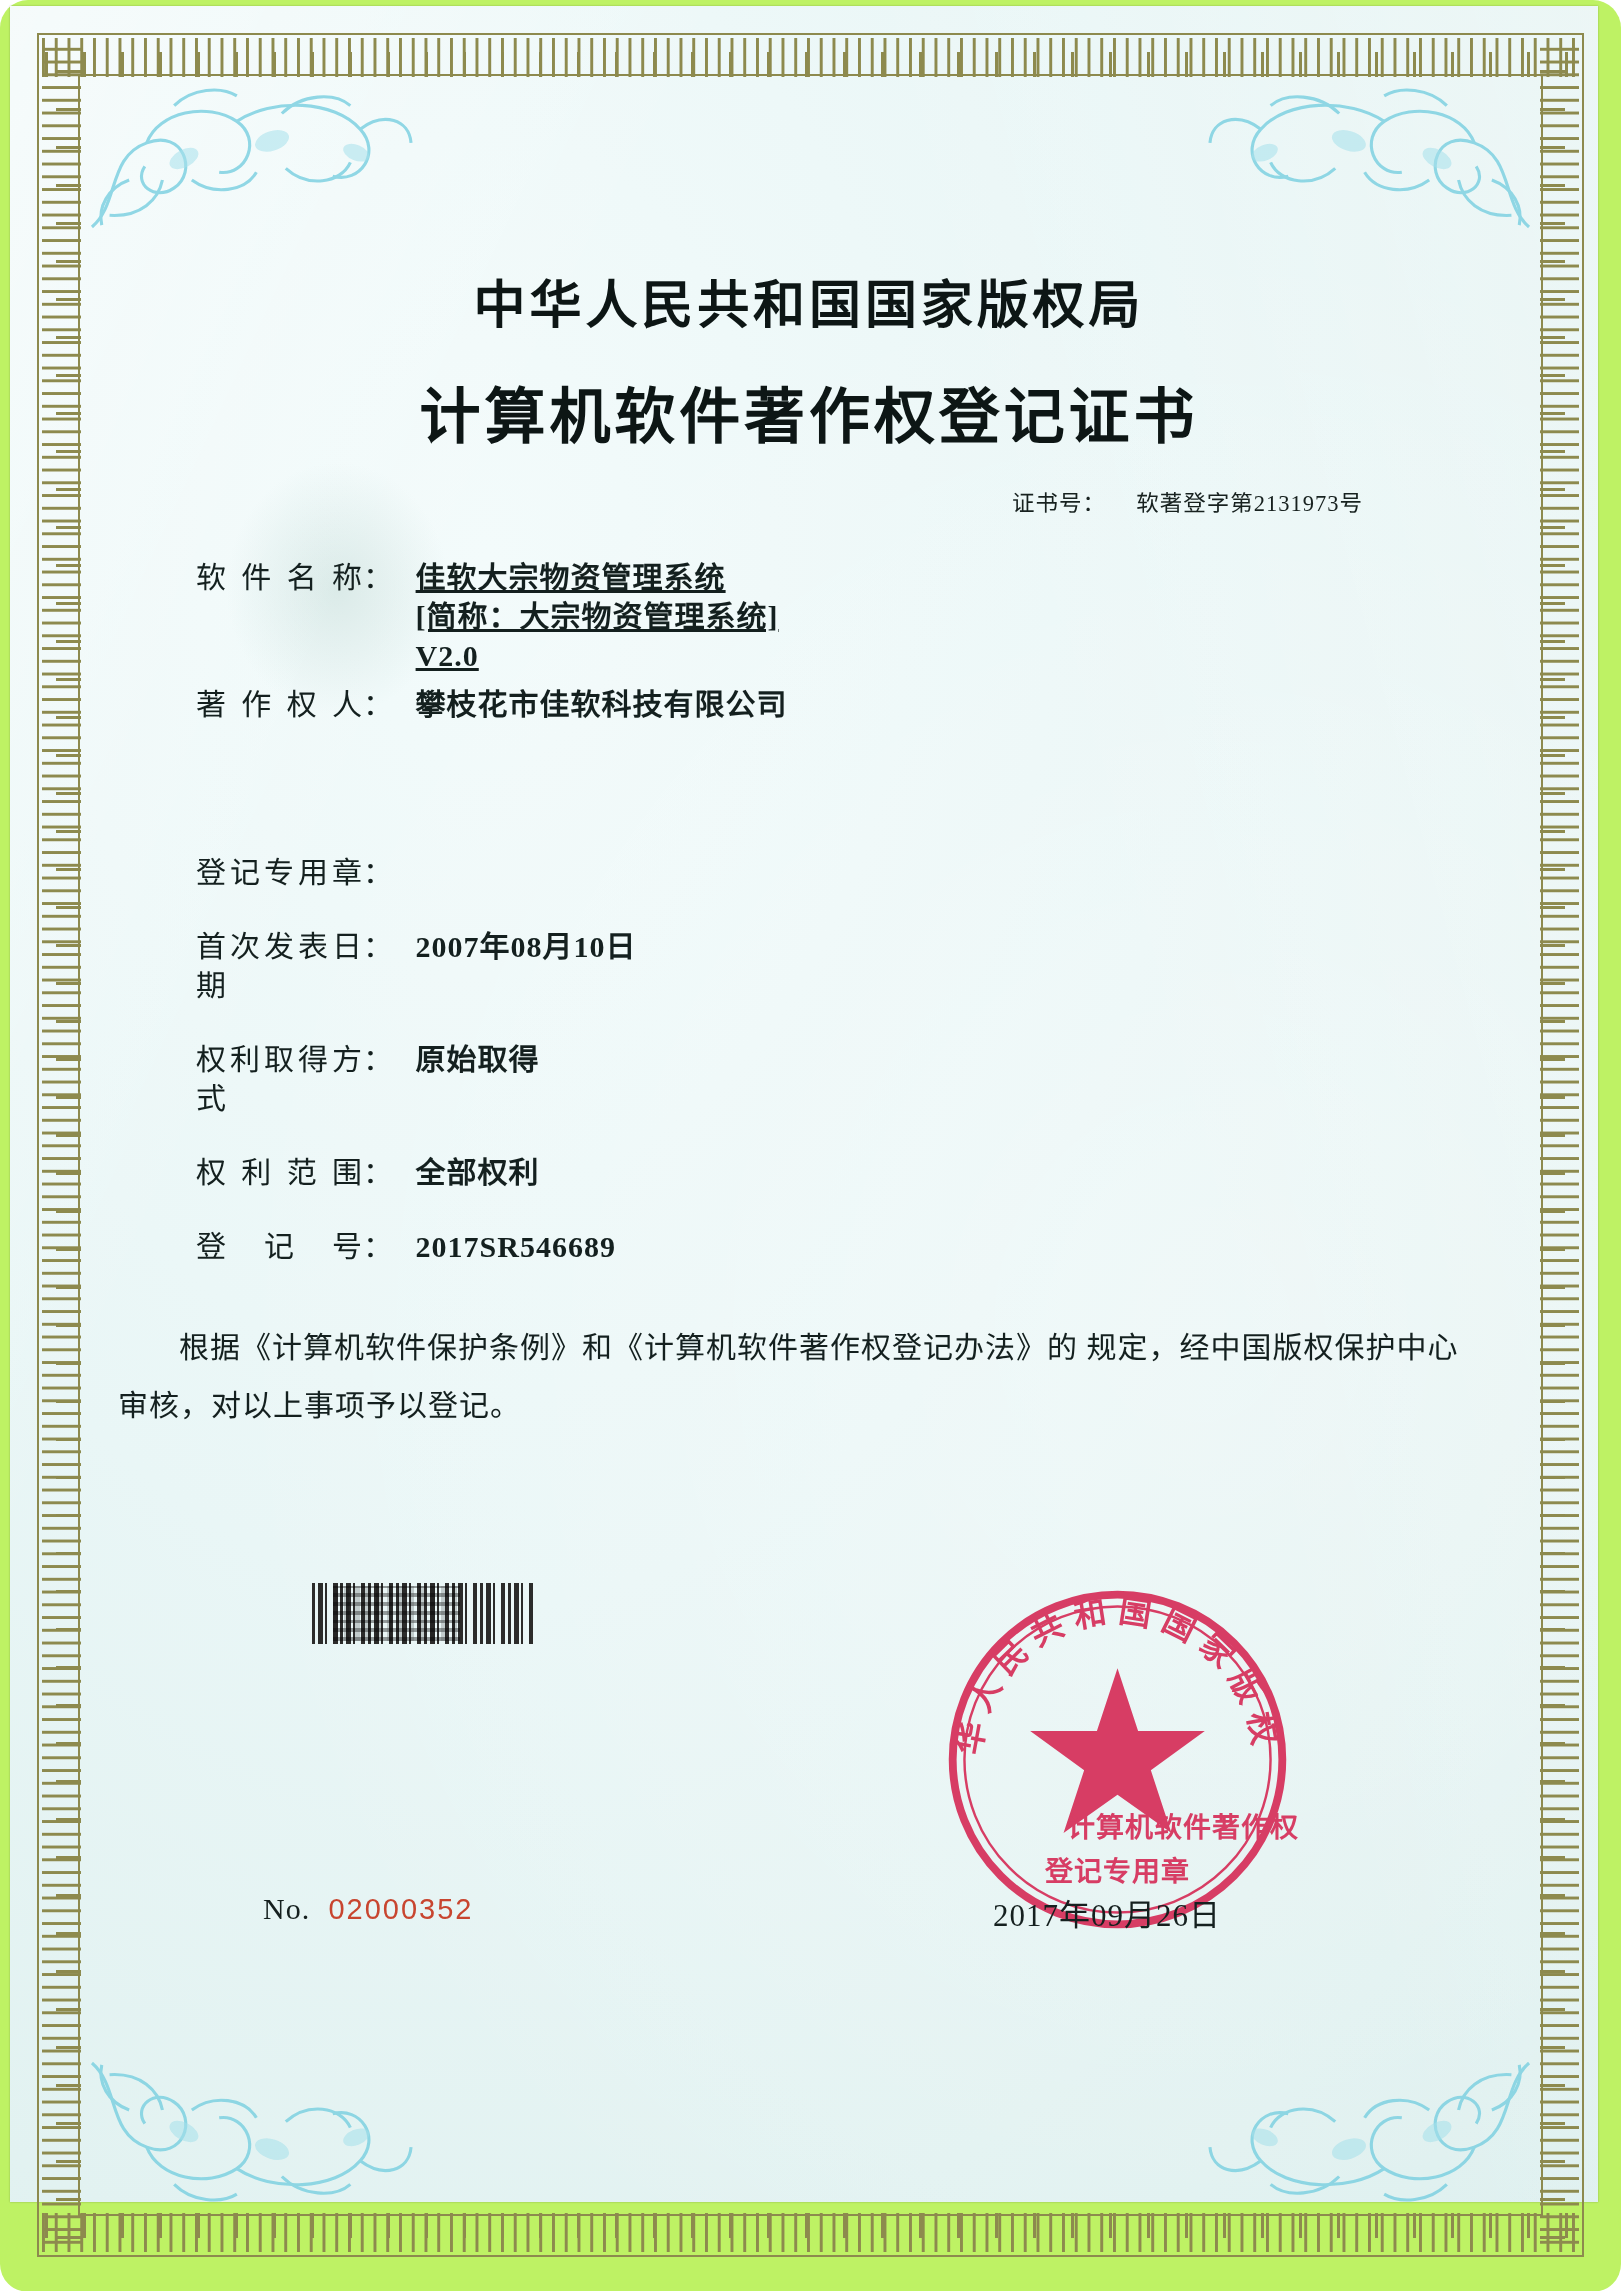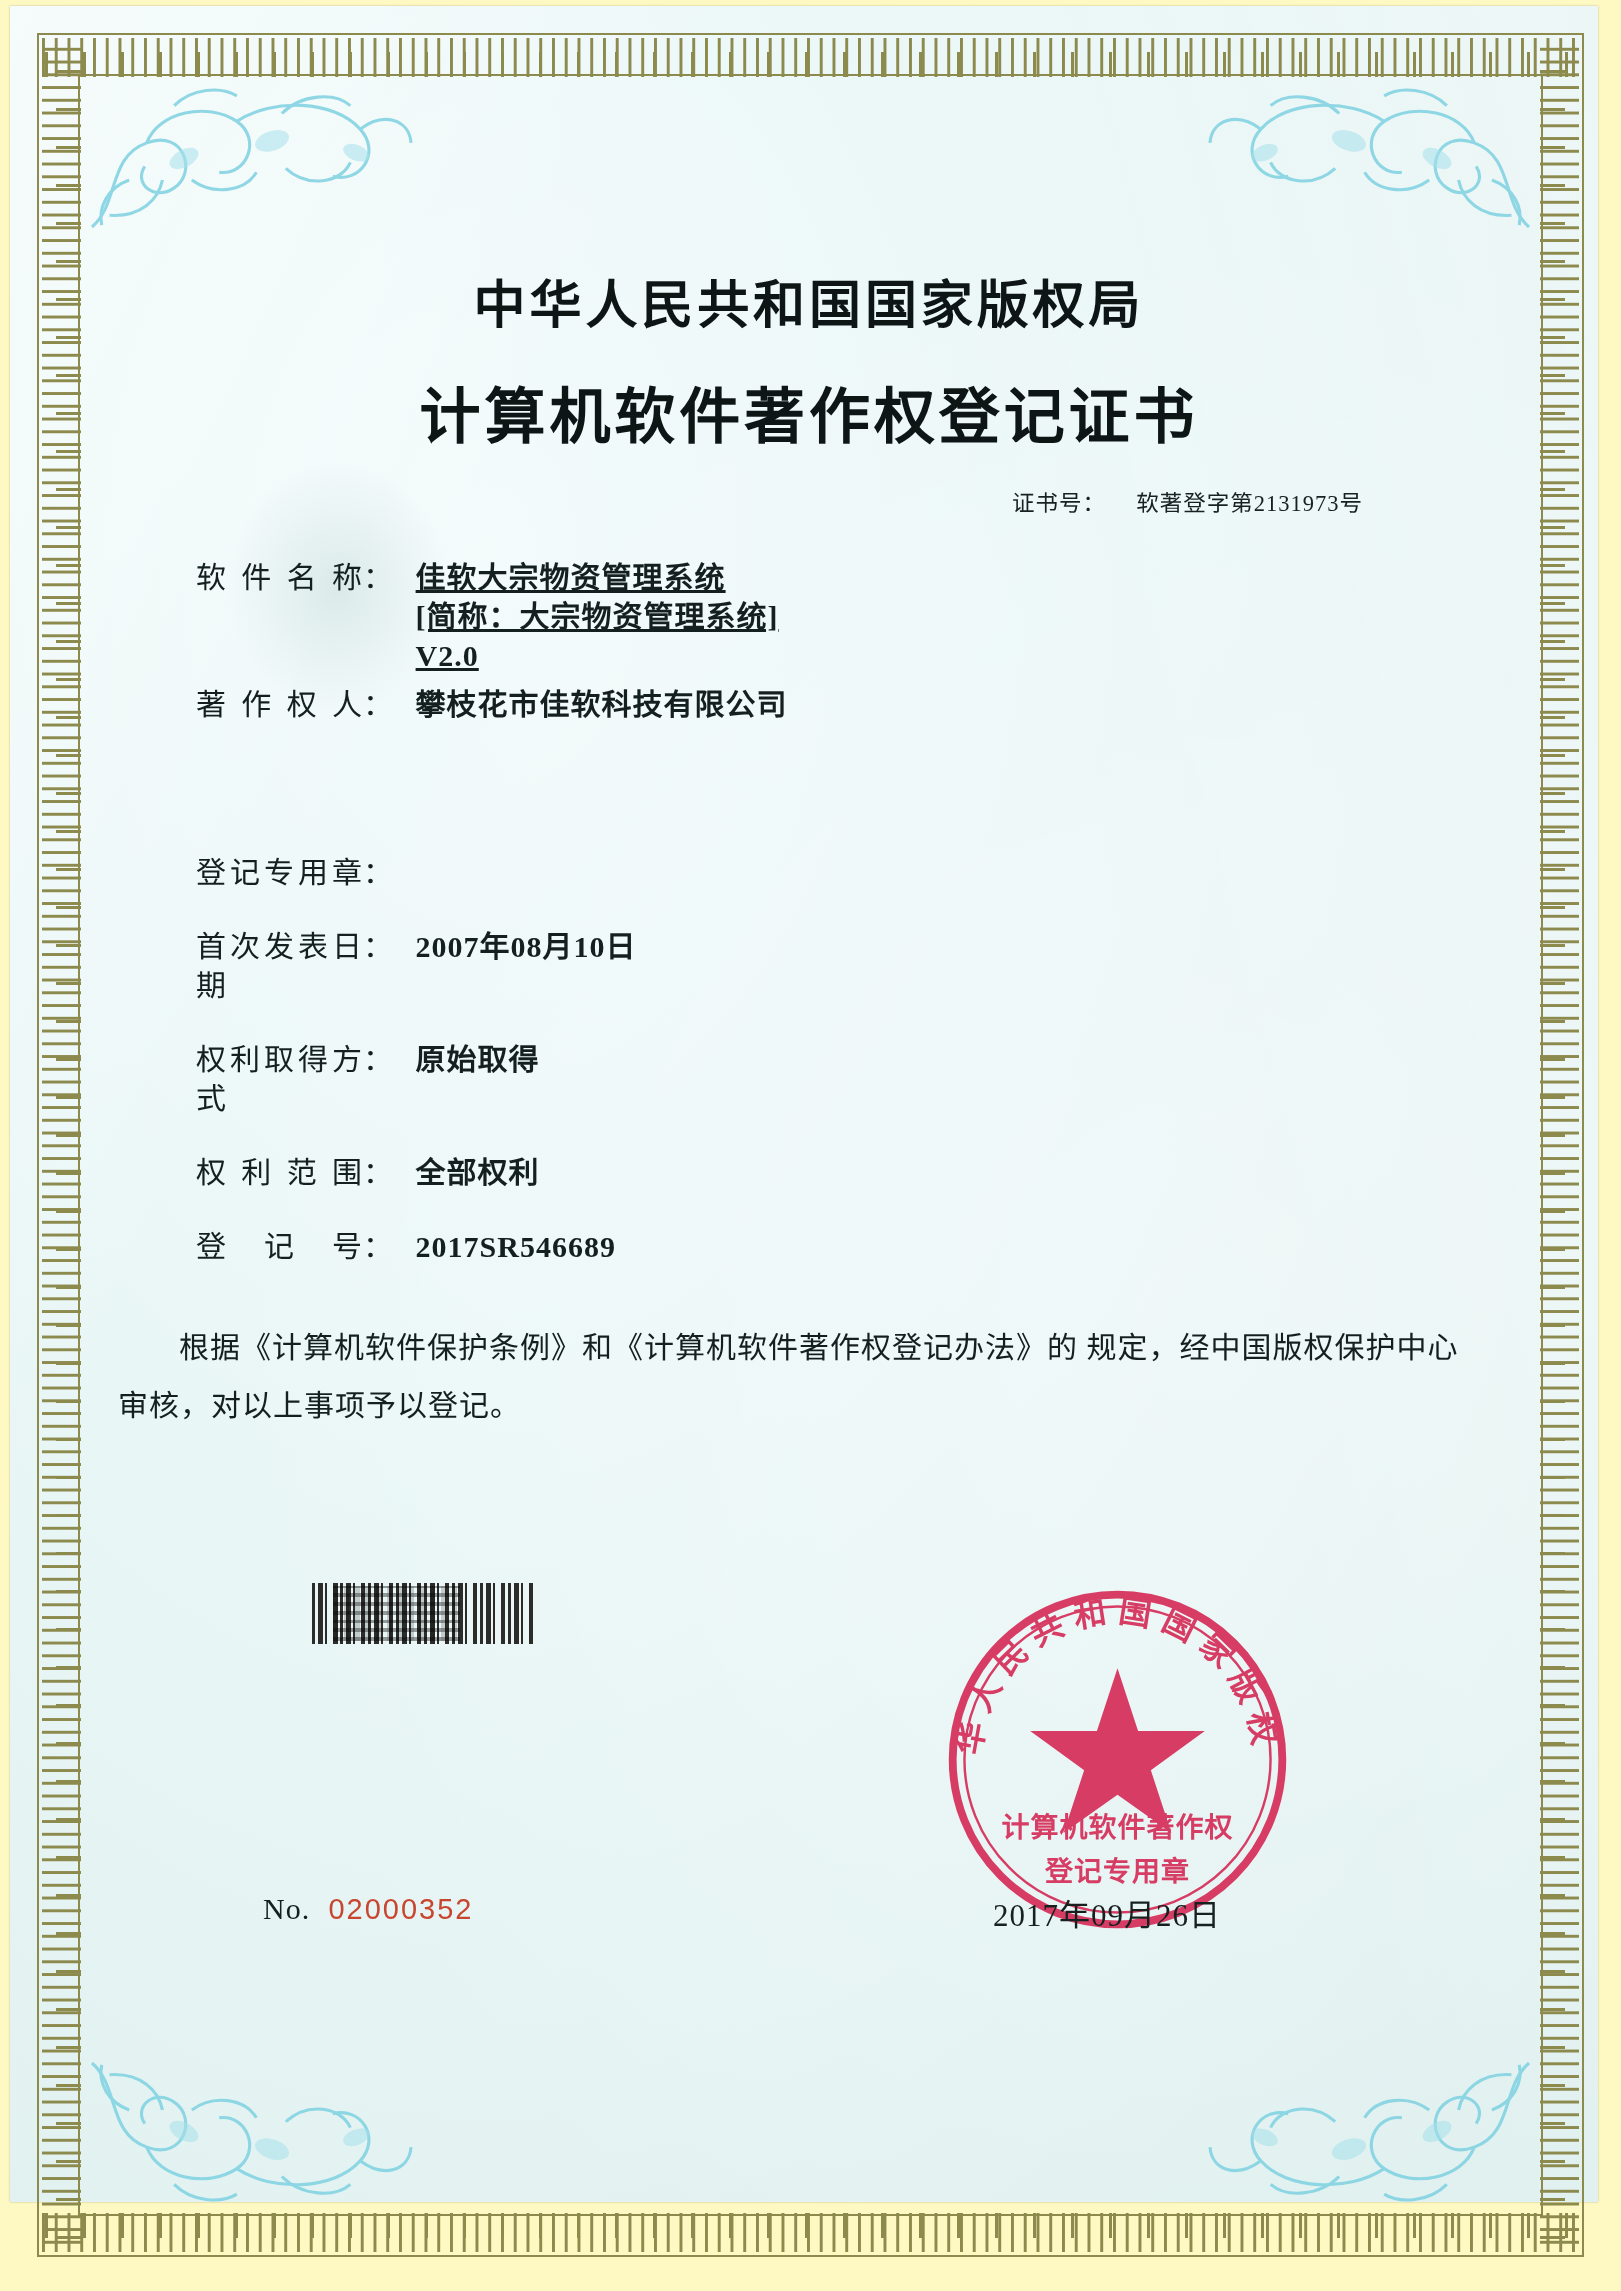--- a/index.html
+++ b/index.html
@@ -12,21 +12,22 @@
     height: 2292px;
     font-family: "Liberation Serif", "DejaVu Serif", serif;
     overflow: hidden;
   }
 
   
   .scan {
     position: relative;
     width: 1621px;
     height: 2292px;
-    background: #fef9c3;
+    background: #bef264;
+    border-radius: 28px;
   }
   .paper {
     position: absolute;
     left: 9.8px;
     top: 5.9px;
     width: 1588px;
     height: 2196px;
     background:
       radial-gradient(ellipse at 30% 25%, #f3fbfb 0%, #e9f6f6 45%, #e2f2f1 75%, #dcefee 100%);
     box-shadow: 0 0 2px rgba(0,0,0,.25);
@@ -225,21 +226,21 @@
     left: 936px;
     top: 1578px;
     width: 363px;
     height: 363px;
     opacity: .93;
   }
   .seal-line1 {
     position: absolute;
     left: 0; right: 0;
     top: 227px;
-    text-align: center;
+    text-align: right;
     font-size: 28px;
     color: #d6305a;
     font-weight: bold;
     letter-spacing: 1px;
   }
   .seal-line2 {
     position: absolute;
     left: 0; right: 0;
     top: 271px;
     text-align: center;

